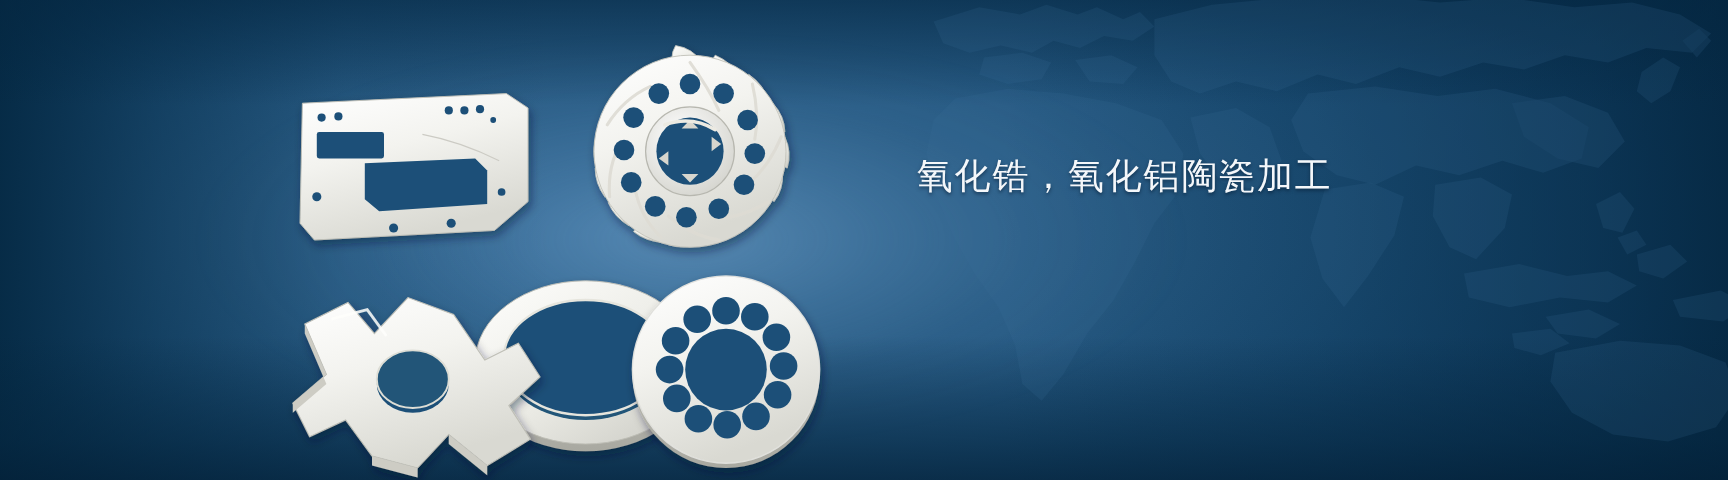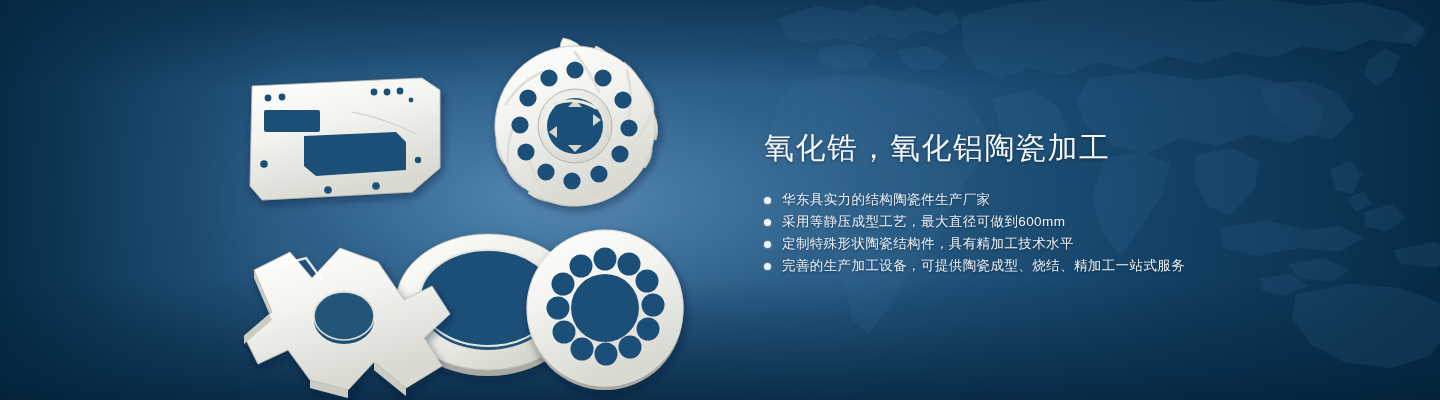--- a/index.html
+++ b/index.html
@@ -300,33 +300,15 @@
           <circle cx="61" cy="40" r="11.5"></circle>
         </g>
         <circle cx="85" cy="82" r="78" fill="none" stroke="#ffffff" stroke-width="1.2" opacity=".5"></circle>
       </g>
     </svg>
   </div>
 
   <div class="copy">
     <div class="headline">氧化锆，氧化铝陶瓷加工</div>
 
-    <ul class="bullets">
-      <li>
-        <span class="dot"></span>
-        <span class="btxt">华东具实力的结构陶瓷件生产厂家</span>
-      </li>
-      <li>
-        <span class="dot"></span>
-        <span class="btxt">采用等静压成型工艺，最大直径可做到600mm</span>
-      </li>
-      <li>
-        <span class="dot"></span>
-        <span class="btxt">定制特殊形状陶瓷结构件，具有精加工技术水平</span>
-      </li>
-      <li>
-        <span class="dot"></span>
-        <span class="btxt">完善的生产加工设备，可提供陶瓷成型、烧结、精加工一站式服务</span>
-      </li>
-    </ul>
   </div>
 
 </div>
 
 </body></html>

